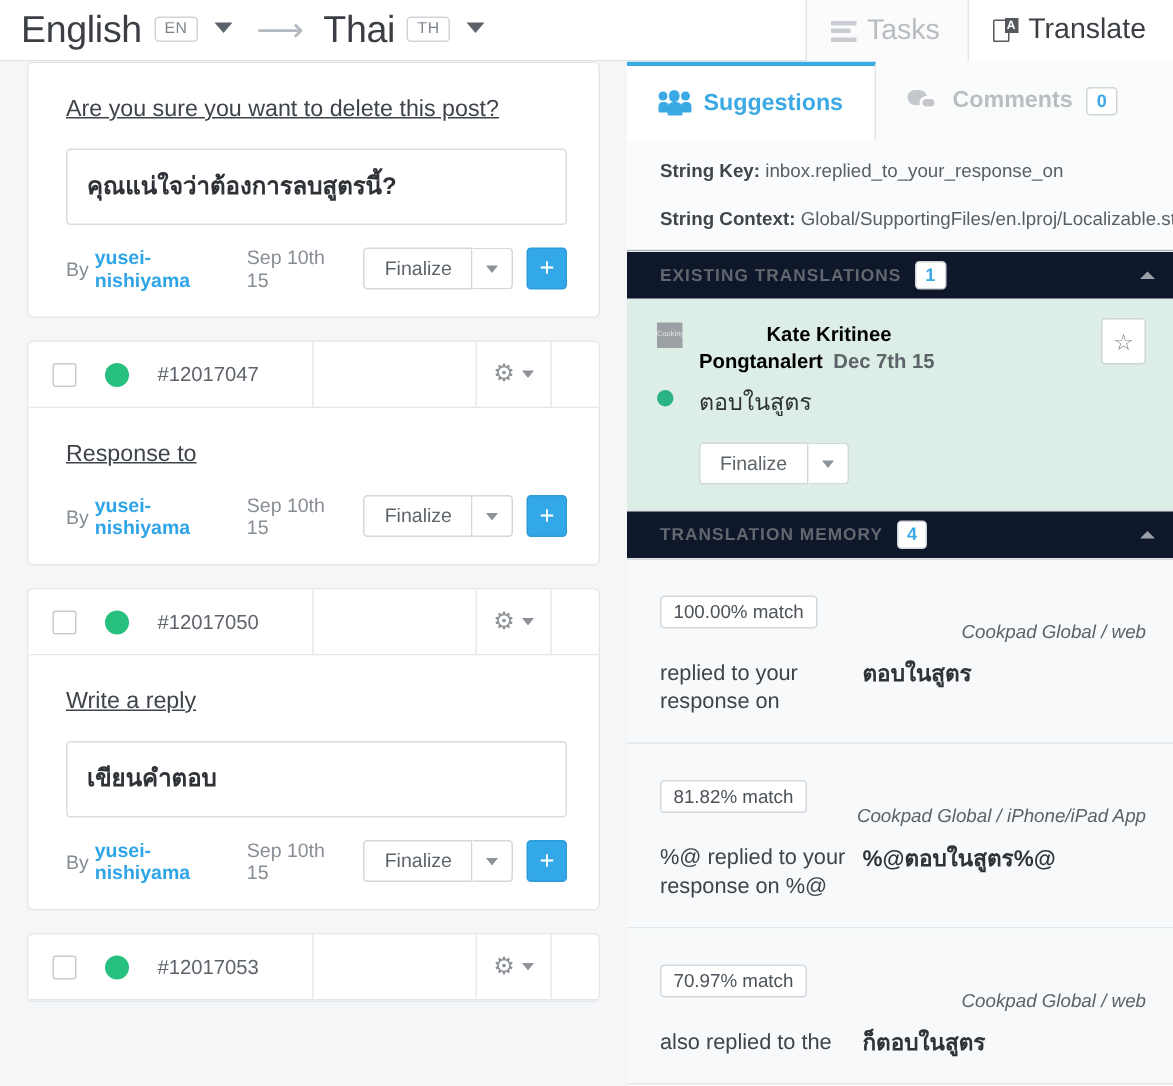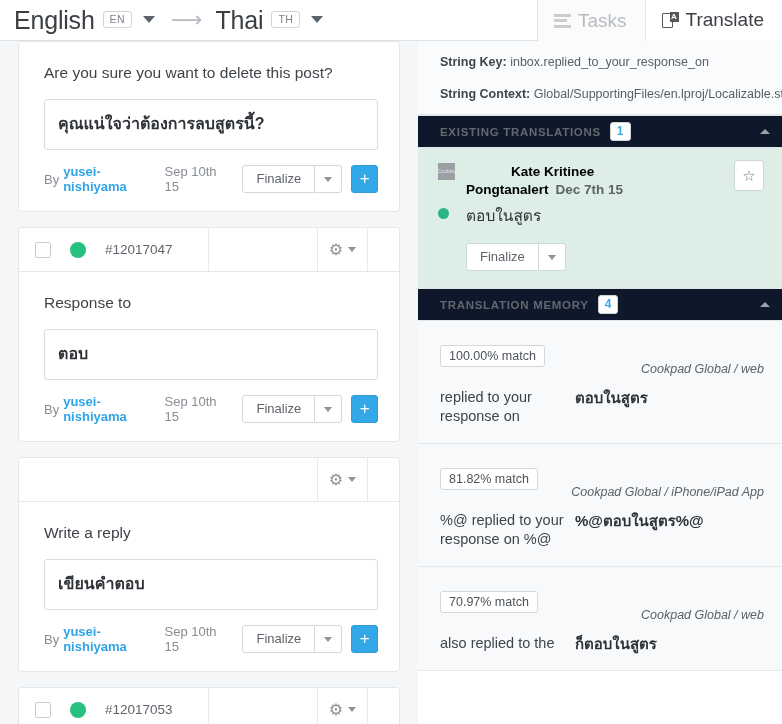--- a/index.html
+++ b/index.html
@@ -98,21 +98,21 @@
   }
   .unit-id { font-size: 13.5px; color: #5e646b; }
   .gear { font-size: 16px; color: #8d9399; line-height: 1; }
   .caret-sm {
     width: 0; height: 0; border-left: 4.5px solid transparent;
     border-right: 4.5px solid transparent; border-top: 5.5px solid #8d9399;
     display: inline-block;
   }
 
   .unit-body { padding: 22px 21px 17px 25px; }
-  .source-text { font-size: 15.5px; color: #3f444a; margin-bottom: 17px; }
+  .source-text { font-size: 15.5px; color: #3f444a; margin-bottom: 17px; text-decoration: underline; }
   .target-box {
     border: 1px solid #d9dde1; border-radius: 3px; background: #fff;
     min-height: 51px; padding: 11px 13px; font-size: 16px; color: #2f3338;
     margin-bottom: 14px;
     font-weight: bold;
   }
   .meta-row { display: flex; align-items: center; gap: 0; }
   .by { font-size: 13px; color: #878d94; }
   .author { font-size: 13px; color: #2fa4e7; font-weight: bold; margin-left: 4px; }
   .when { font-size: 13px; color: #878d94; margin-left: 12px; }
@@ -296,38 +296,42 @@
         </div>
         <div class="uh-cell uh-mid"></div>
         <div class="uh-cell uh-gear">
           <span class="gear">⚙</span>
           <span class="caret-sm"></span>
         </div>
         <div class="uh-cell uh-end"></div>
       </div>
       <div class="unit-body">
         <div class="source-text">Response to</div>
-        <div class="target-box">ตอบ</div>
         <div class="meta-row">
           <span class="by">By</span>
           <span class="author">yusei-nishiyama</span>
           <span class="when">Sep 10th 15</span>
           <span class="btn-group">
             <span class="btn-finalize">Finalize</span>
             <span class="btn-split">
                 <span class="caret-sm"></span>
               </span>
           </span>
           <span class="btn-add">+</span>
         </div>
       </div>
     </div>
 
     <div class="unit-card">
       <div class="unit-head">
+        <div class="uh-cell uh-left">
+          <span class="chk"></span>
+          <span class="dot-green"></span>
+          <span class="unit-id">#12017050</span>
+        </div>
         <div class="uh-cell uh-mid"></div>
         <div class="uh-cell uh-gear">
           <span class="gear">⚙</span>
           <span class="caret-sm"></span>
         </div>
         <div class="uh-cell uh-end"></div>
       </div>
       <div class="unit-body">
         <div class="source-text">Write a reply</div>
         <div class="target-box">เขียนคำตอบ</div>
@@ -359,20 +363,41 @@
           <span class="caret-sm"></span>
         </div>
         <div class="uh-cell uh-end"></div>
       </div>
     </div>
 
   </div>
 
   <div class="right-col">
 
+    <div class="side-tabs">
+      <div class="side-tab active">
+        <span class="people-ico">
+            <b></b>
+            <b></b>
+            <b></b>
+            <i></i>
+            <i></i>
+            <i></i>
+          </span>
+        <span>Suggestions</span>
+      </div>
+      <div class="side-tab">
+        <span class="cmt-ico">
+            <i></i>
+            <i></i>
+          </span>
+        <span>Comments</span>
+        <span class="badge">0</span>
+      </div>
+    </div>
 
     <div class="string-info">
       <div class="si-line">
         <span class="si-label">String Key:</span>
         <span>inbox.replied_to_your_response_on</span>
       </div>
       <div class="si-line">
         <span class="si-label">String Context:</span>
         <span>Global/SupportingFiles/en.lproj/Localizable.str</span>
       </div>

